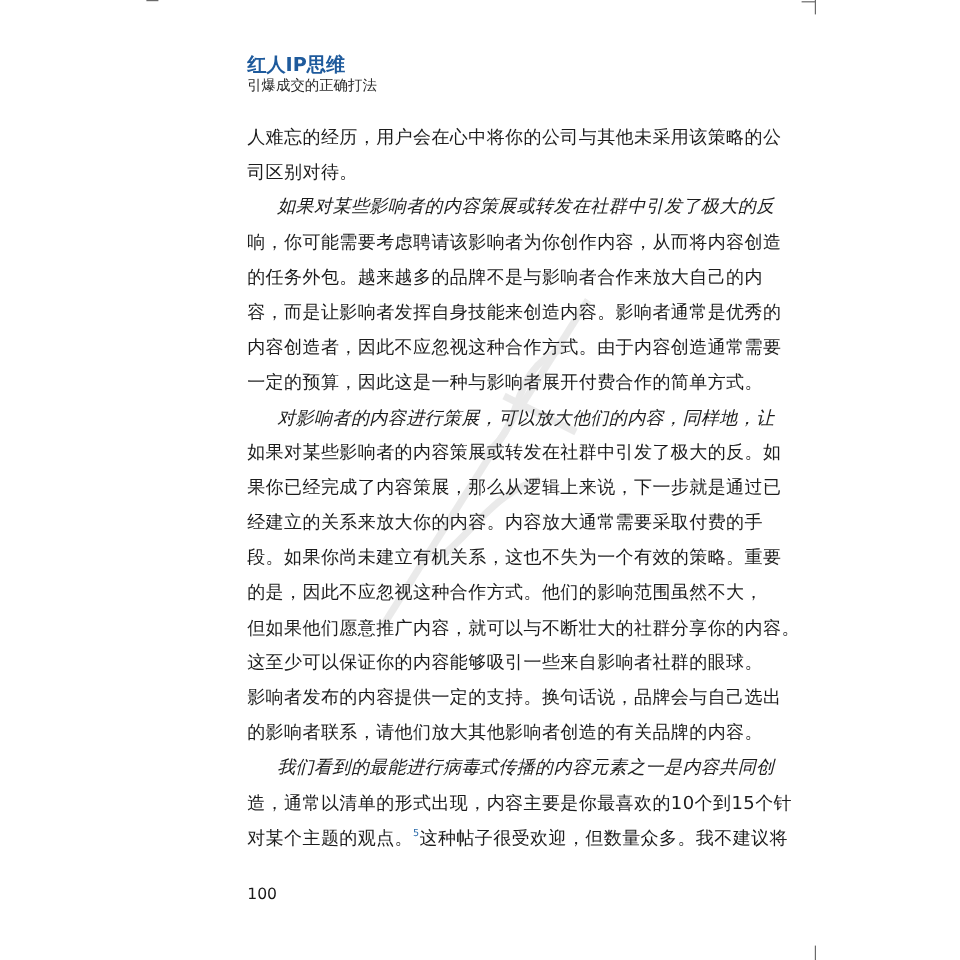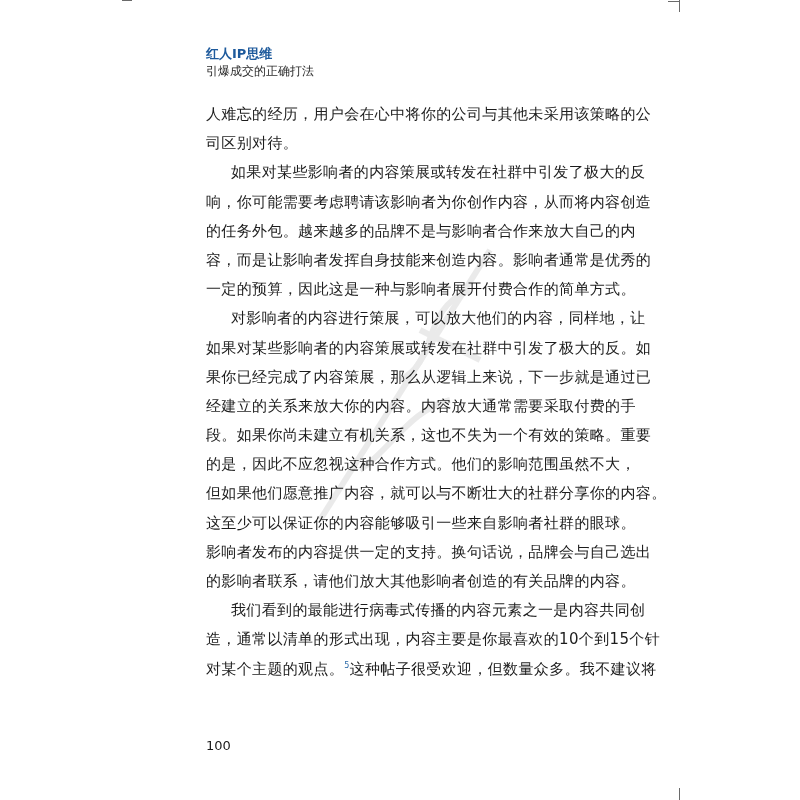--- a/index.html
+++ b/index.html
@@ -23,21 +23,21 @@
     .crop-tr-h { left: 668px; top: 1px; width: 12px; height: 1px; }
     .crop-tr-v { left: 679px; top: 0; width: 1px; height: 12px; }
     .crop-br-v { left: 679px; top: 788px; width: 1px; height: 12px; }
 
     .running-head {
       position: absolute;
       left: 206px;
       top: 47px;
     }
     .running-title {
-      font-size: 13px;
+      font-size: 16px;
       font-weight: bold;
       color: #1e5a9c;
       line-height: 14px;
       letter-spacing: 0px;
     }
     .running-subtitle {
       font-size: 12px;
       color: #2a2a2a;
       line-height: 16px;
       margin-top: 2px;
@@ -52,20 +52,21 @@
     .line {
       height: 29.2px;
       font-size: 15px;
       line-height: 20px;
       white-space: nowrap;
       color: #1c1c1c;
       letter-spacing: 0.35px;
     }
     .line.indent {
       padding-left: 25px;
+      font-style: italic;
     }
     .highlight {
       color: #2b6aa8;
     }
     .fnref {
       color: #2b6aa8;
       font-size: 8px;
       vertical-align: super;
       line-height: 0;
     }
@@ -111,20 +112,21 @@
   <div class="running-subtitle">引爆成交的正确打法</div>
 </div>
 
 <div class="body-text">
   <div class="line">人难忘的经历，用户会在心中将你的公司与其他未采用该策略的公</div>
   <div class="line">司区别对待。</div>
   <div class="line indent">如果对某些影响者的内容策展或转发在社群中引发了极大的反</div>
   <div class="line">响，你可能需要考虑聘请该影响者为你创作内容，从而将内容创造</div>
   <div class="line">的任务外包。越来越多的品牌不是与影响者合作来放大自己的内</div>
   <div class="line">容，而是让影响者发挥自身技能来创造内容。影响者通常是优秀的</div>
+  <div class="line">内容创造者，因此不应忽视这种合作方式。由于内容创造通常需要</div>
   <div class="line">一定的预算，因此这是一种与影响者展开付费合作的简单方式。</div>
   <div class="line indent">对影响者的内容进行策展，可以放大他们的内容，同样地，让</div>
   <div class="line">如果对某些影响者的内容策展或转发在社群中引发了极大的反。如</div>
   <div class="line">果你已经完成了内容策展，那么从逻辑上来说，下一步就是通过已</div>
   <div class="line">经建立的关系来放大你的内容。内容放大通常需要采取付费的手</div>
   <div class="line">段。如果你尚未建立有机关系，这也不失为一个有效的策略。重要</div>
   <div class="line">的是，因此不应忽视这种合作方式。他们的影响范围虽然不大，</div>
   <div class="line">但如果他们愿意推广内容，就可以与不断壮大的社群分享你的内容。</div>
   <div class="line">这至少可以保证你的内容能够吸引一些来自影响者社群的眼球。</div>
   <div class="line">影响者发布的内容提供一定的支持。换句话说，品牌会与自己选出</div>

